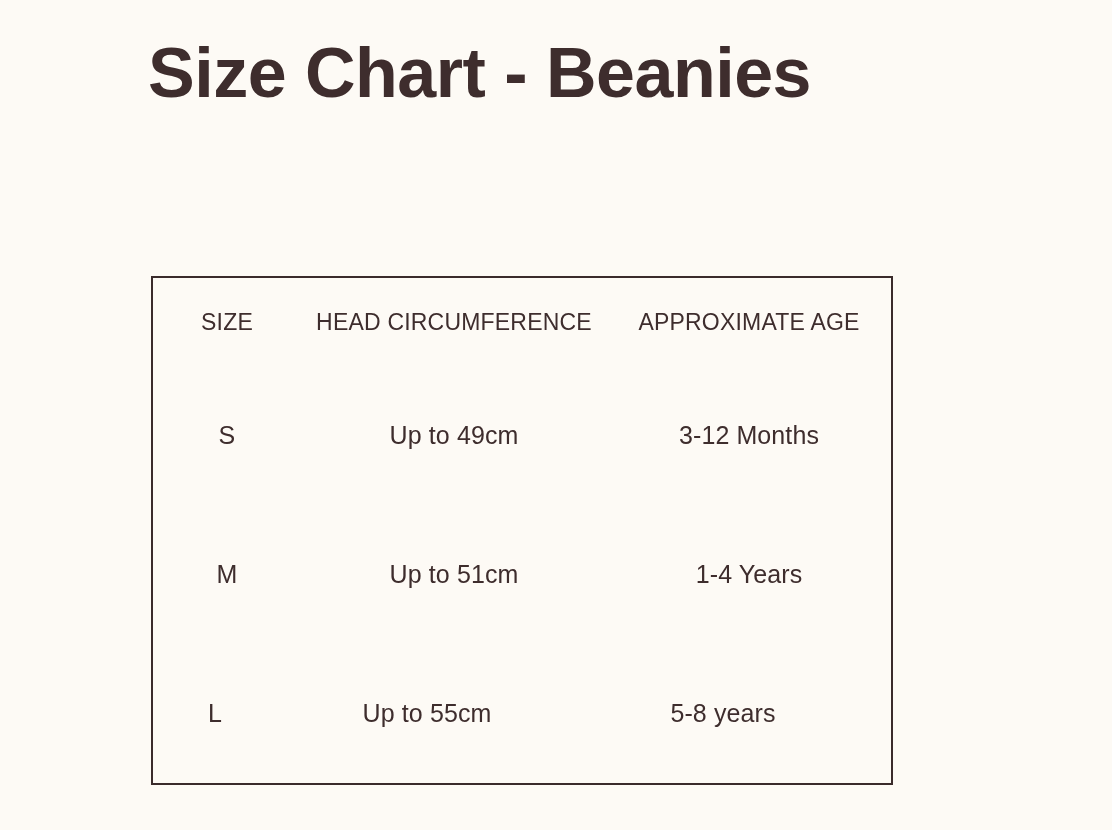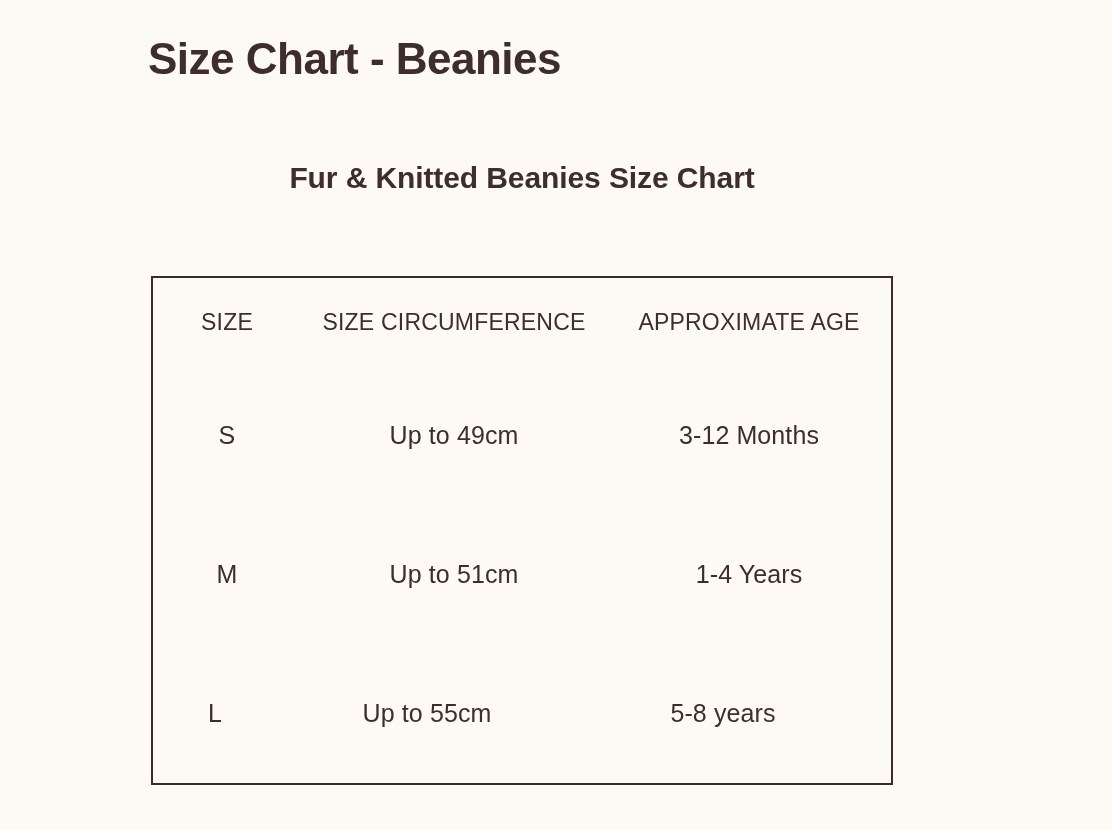--- a/index.html
+++ b/index.html
@@ -21,21 +21,21 @@
     width: 1112px;
     height: 830px;
   }
 
   
   .main-title {
     position: absolute;
     left: 148px;
     top: 36px;
     width: 820px;
-    font-size: 44px;
+    font-size: 70px;
     font-weight: 800;
     letter-spacing: -0.5px;
     line-height: 1.06;
     color: #3E2D2D;
     white-space: nowrap;
   }
 
   .sub-title {
     position: absolute;
     left: 151px;
@@ -103,33 +103,32 @@
   .size-table tbody tr.row-shift-left td.cell-head { padding-right: 54px; }
   .size-table tbody tr.row-shift-left td.cell-age  { padding-right: 52px; }
 </style>
 </head>
 <body>
 
 <div class="page">
 
   <div class="main-title">Size Chart - Beanies</div>
 
-  <div class="sub-title">Fur &amp; Knitted Beanies Size Chart</div>
 
   <div class="table-box">
     <table class="size-table">
       <colgroup>
         <col class="c-size">
         <col class="c-head">
         <col class="c-age">
       </colgroup>
       <thead>
         <tr>
           <th>SIZE</th>
-          <th>SIZE CIRCUMFERENCE</th>
+          <th>HEAD CIRCUMFERENCE</th>
           <th>APPROXIMATE AGE</th>
         </tr>
       </thead>
       <tbody>
         <tr>
           <td class="cell-size">S</td>
           <td class="cell-head">Up to 49cm</td>
           <td class="cell-age">3-12 Months</td>
         </tr>
         <tr>

